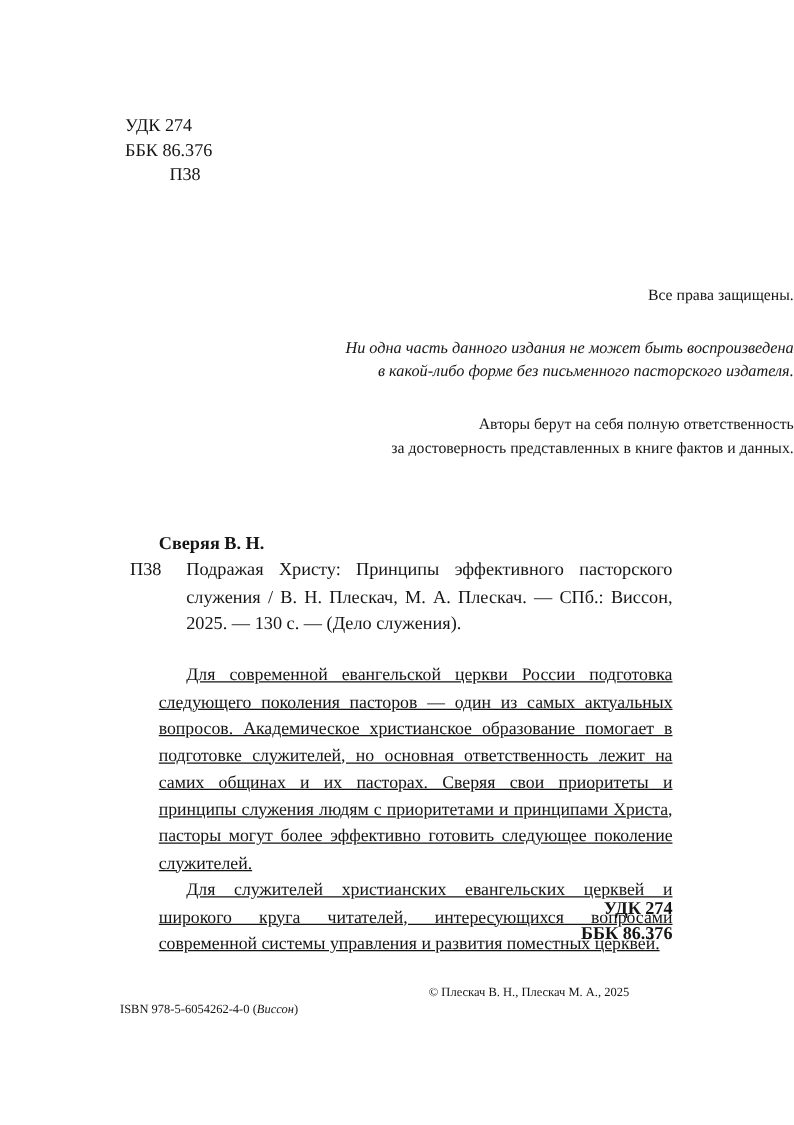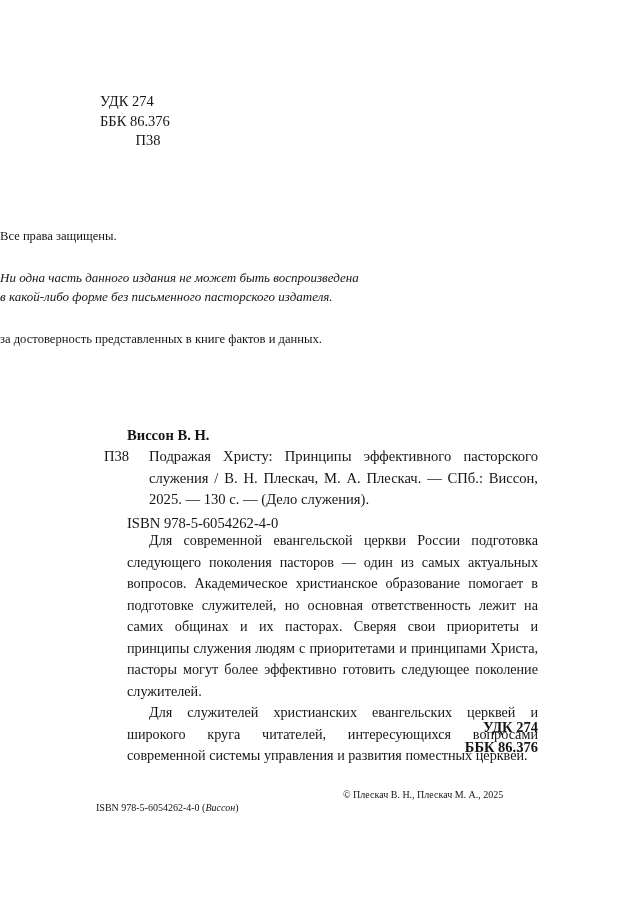--- a/index.html
+++ b/index.html
@@ -30,21 +30,21 @@
   .udk-top .ln-udk { text-align: left; }
   .udk-top .ln-bbk { text-align: left; }
   .udk-top .ln-p38 { text-align: center; }
 
   
   .notices {
     position: absolute;
     left: 0;
     right: 0;
     top: 228px;
-    text-align: left;
+    text-align: right;
   }
   .notice-block { margin: 0; }
   .notice-rights {
     font-size: 12.6px;
     line-height: 17px;
   }
   .notice-repro {
     margin-top: 23px;
     font-size: 13px;
     line-height: 19px;
@@ -93,20 +93,21 @@
 
   
   .annotation {
     position: absolute;
     left: 127px;
     top: 530px;
     width: 411px;
     font-size: 14.2px;
     line-height: 21.5px;
     text-align: justify;
+    text-decoration: underline;
   }
   .annotation p {
     margin: 0;
     text-indent: 22px;
   }
 
   
   .udk-bottom {
     position: absolute;
     right: 97px;
@@ -149,30 +150,30 @@
 
 <div class="notices">
   <div class="notice-block notice-rights">Все права защищены.</div>
 
   <div class="notice-block notice-repro">
     <span class="notice-line">Ни одна часть данного издания не может быть воспроизведена</span>
     <span class="notice-line">в какой-либо форме без письменного пасторского издателя.</span>
   </div>
 
   <div class="notice-block notice-authors">
+    <span class="notice-line">Авторы берут на себя полную ответственность</span>
     <span class="notice-line">за достоверность представленных в книге фактов и данных.</span>
   </div>
 </div>
 
 <div class="biblio">
-  <div class="biblio-author">Виссон В. Н.</div>
+  <div class="biblio-author">Сверяя В. Н.</div>
   <div class="biblio-desc" style="position:relative;">
     <span class="sigla">П38</span><span>Подражая Христу: Принципы эффективного пасторского служения / В. Н. Плескач, М. А. Плескач. — СПб.: Виссон, 2025. — 130 с. — (Дело служения).</span>
   </div>
-  <div class="biblio-isbn">ISBN 978-5-6054262-4-0</div>
 </div>
 
 <div class="annotation">
   <p>Для современной евангельской церкви России подготовка следующего поколения пасторов — один из самых актуальных вопросов. Академическое христианское образование помогает в подготовке служителей, но основная ответственность лежит на самих общинах и их пасторах. Сверяя свои приоритеты и принципы служения людям с приоритетами и принципами Христа, пасторы могут более эффективно готовить следующее поколение служителей.</p>
   <p>Для служителей христианских евангельских церквей и широкого круга читателей, интересующихся вопросами современной системы управления и развития поместных церквей.</p>
 </div>
 
 <div class="udk-bottom">
   <div class="ln">УДК 274</div>
   <div class="ln">ББК 86.376</div>

